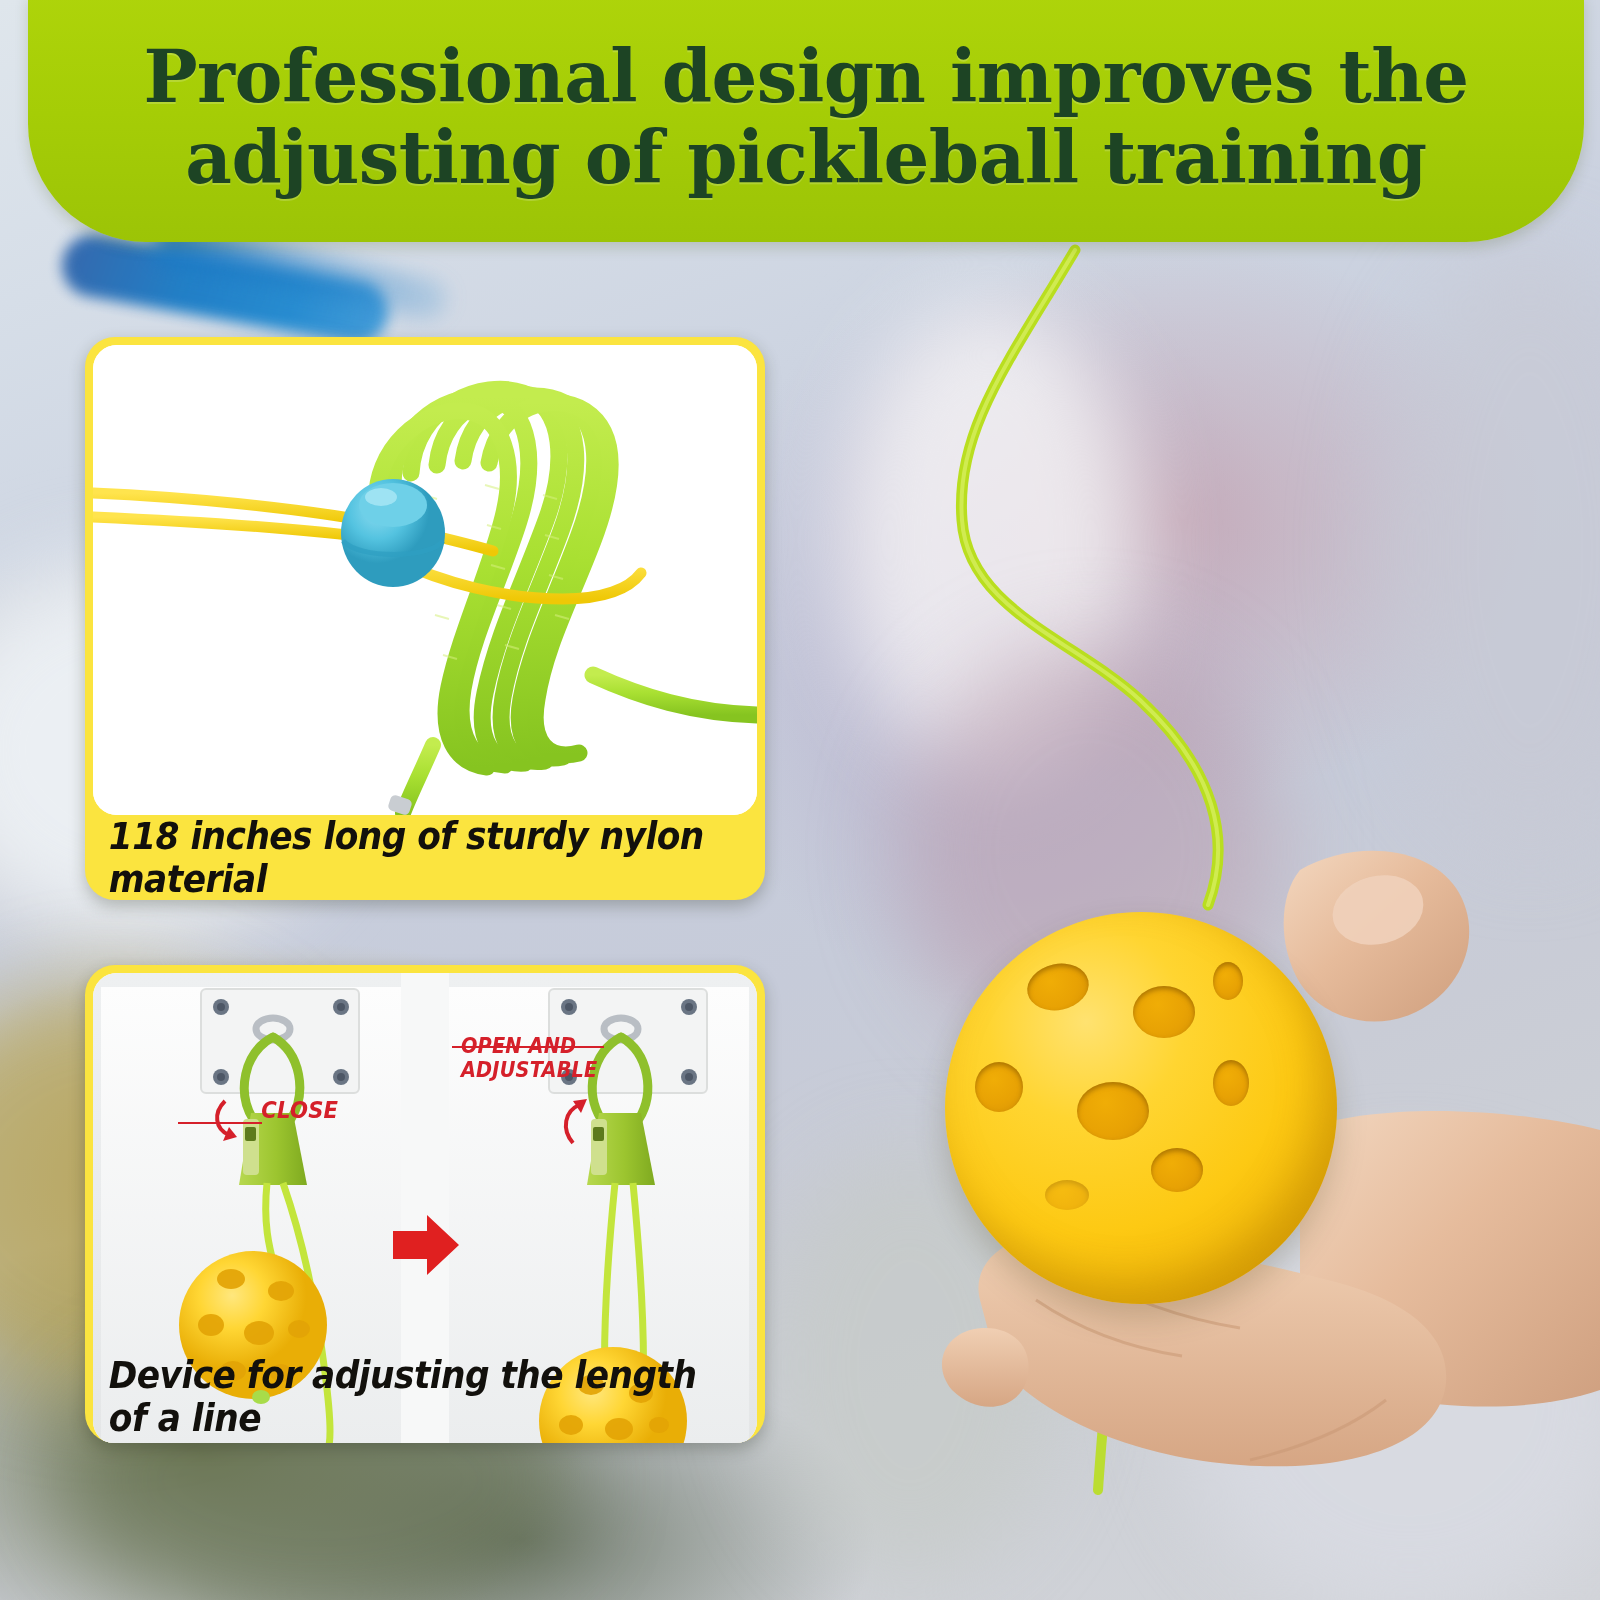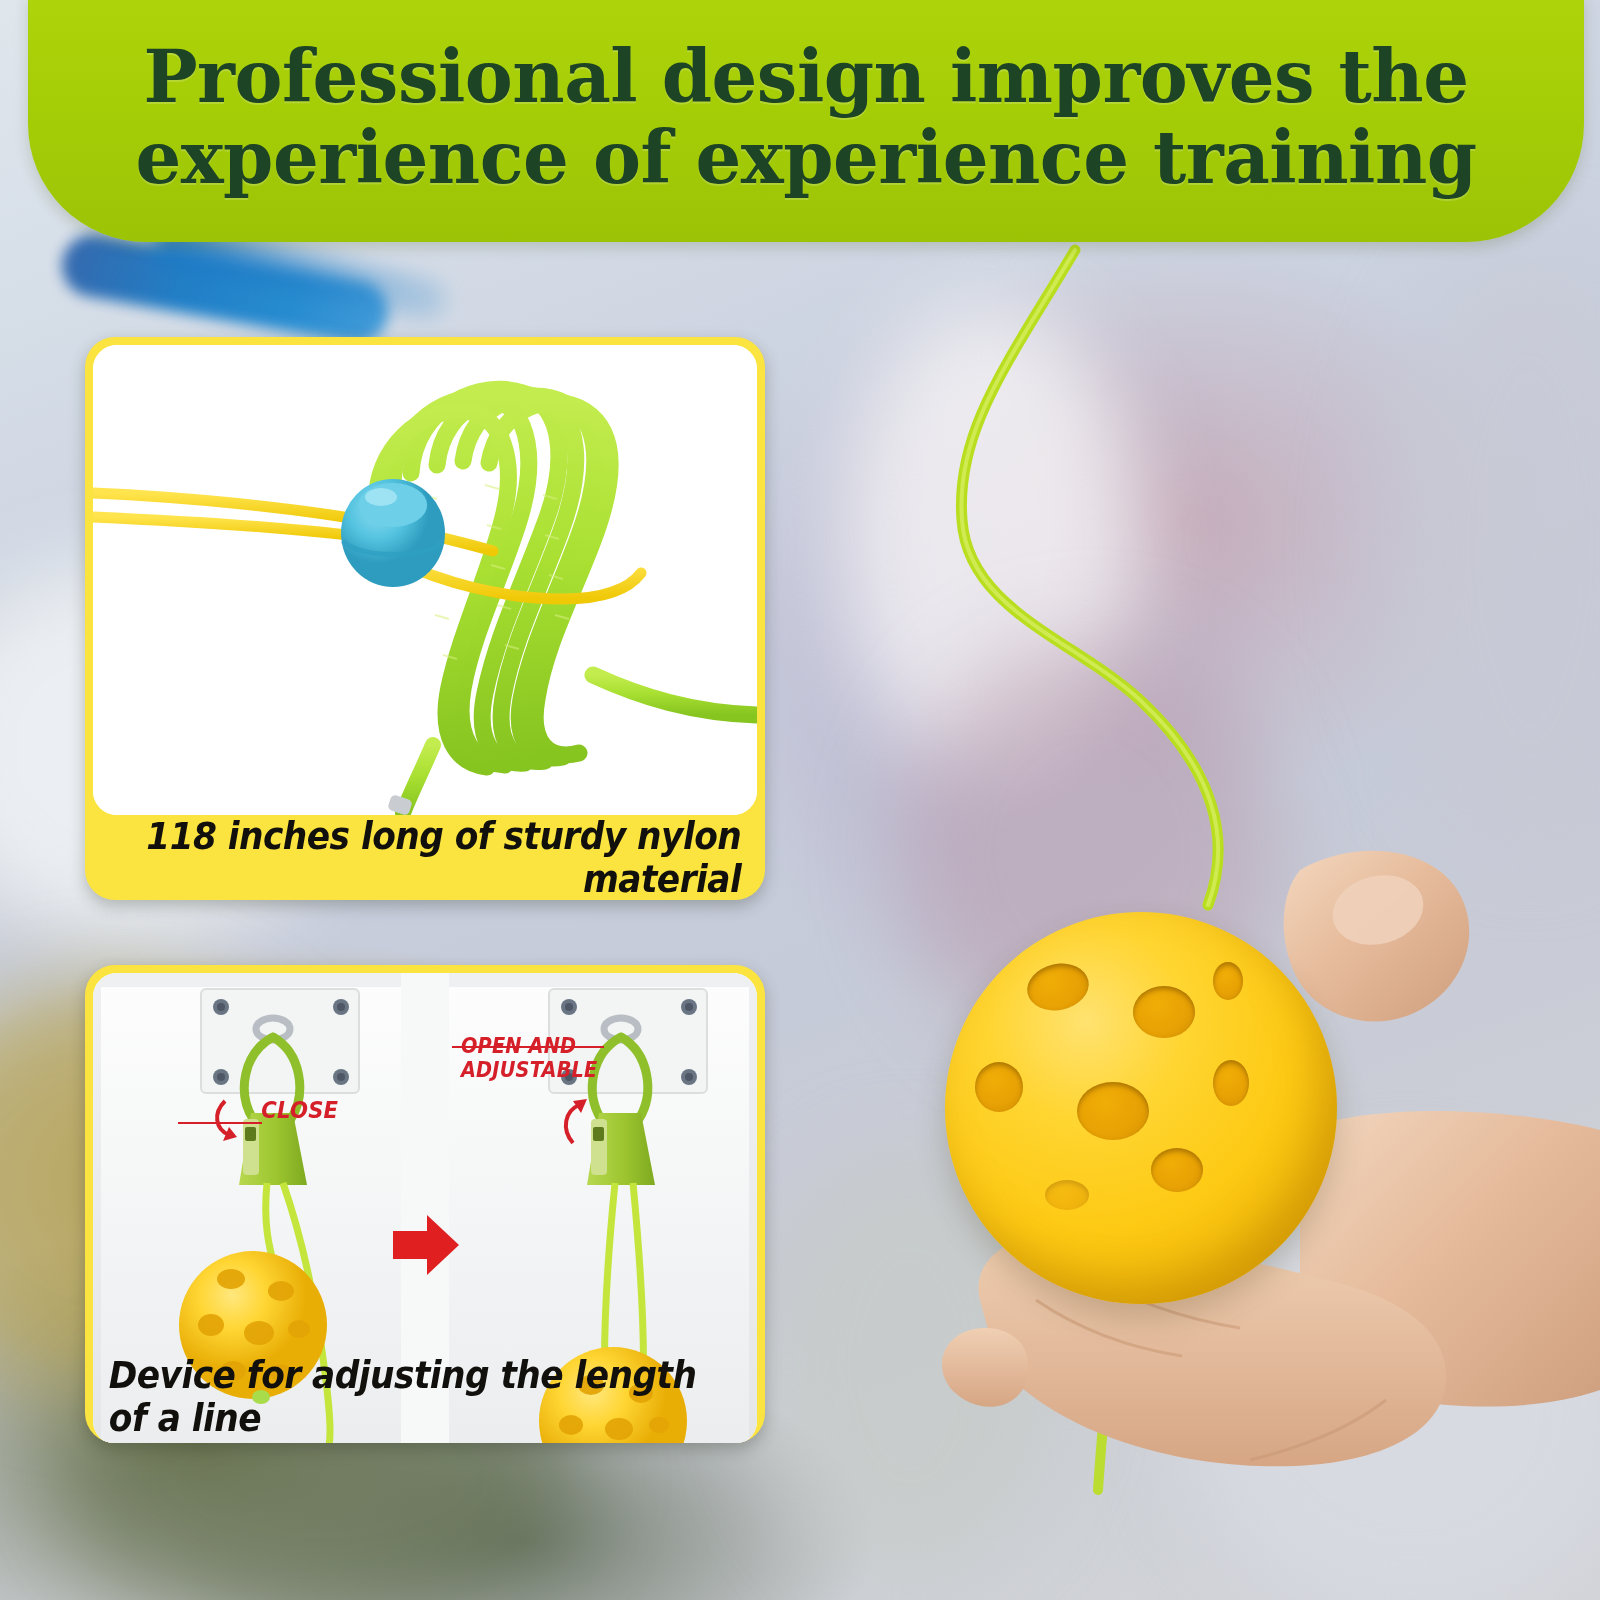--- a/index.html
+++ b/index.html
@@ -62,21 +62,21 @@
         box-shadow:0 6px 16px rgba(40,45,30,.28);overflow:hidden;}
   .card-photo{position:absolute;left:8px;right:8px;top:8px;background:#fff;
               border-radius:24px;overflow:hidden;}
   .card-caption{position:absolute;left:0;right:0;bottom:0;
         display:flex;align-items:center;justify-content:center;
         font-family:"DejaVu Sans","Liberation Sans",sans-serif;
         font-style:italic;font-weight:700;color:#12100c;
         font-size:37px;letter-spacing:-.6px;
         transform:scaleX(.93);}
 
-  #card-rope{left:85px;top:337px;width:680px;height:563px;text-align:right;}
+  #card-rope{left:85px;top:337px;width:680px;height:563px;}
   #card-rope .card-photo{height:470px;}
   #card-rope .card-caption{height:85px;}
 
   #card-clip{left:85px;top:965px;width:680px;height:478px;}
   #card-clip .card-photo{height:472px;}
   #card-clip .card-caption{height:93px;}
 
   
   .rope-scene{position:absolute;inset:0;background:#fff;}
   .rope-svg{position:absolute;inset:0;}
@@ -127,21 +127,21 @@
     <path d="M1075 250 C1010 360, 955 430, 962 520
              C968 610, 1075 640, 1140 700
              C1215 770, 1232 840, 1208 905" fill="none" stroke="#b9de1f" stroke-width="11" stroke-linecap="round"></path>
     <path d="M1075 250 C1010 360, 955 430, 962 520
              C968 610, 1075 640, 1140 700
              C1215 770, 1232 840, 1208 905" fill="none" stroke="#d8ef63" stroke-width="4" stroke-linecap="round" opacity=".75"></path>
     <path d="M1112 1318 C1108 1370, 1102 1430, 1098 1490" fill="none" stroke="#b9de1f" stroke-width="10" stroke-linecap="round" opacity=".9"></path>
   </svg>
 
   <div class="banner">
-    <h1 class="banner-title">Professional design improves the experience of experience training</h1>
+    <h1 class="banner-title">Professional design improves the adjusting of pickleball training</h1>
   </div>
 
   <div class="card" id="card-rope">
     <div class="card-photo">
       <div class="rope-scene">
         <svg class="rope-svg" viewBox="0 0 664 470">
           <defs>
             <linearGradient id="ropeG" x1="0" y1="0" x2="0" y2="1">
               <stop offset="0%" stop-color="#c3ec4e"></stop>
               <stop offset="45%" stop-color="#a9e032"></stop>

